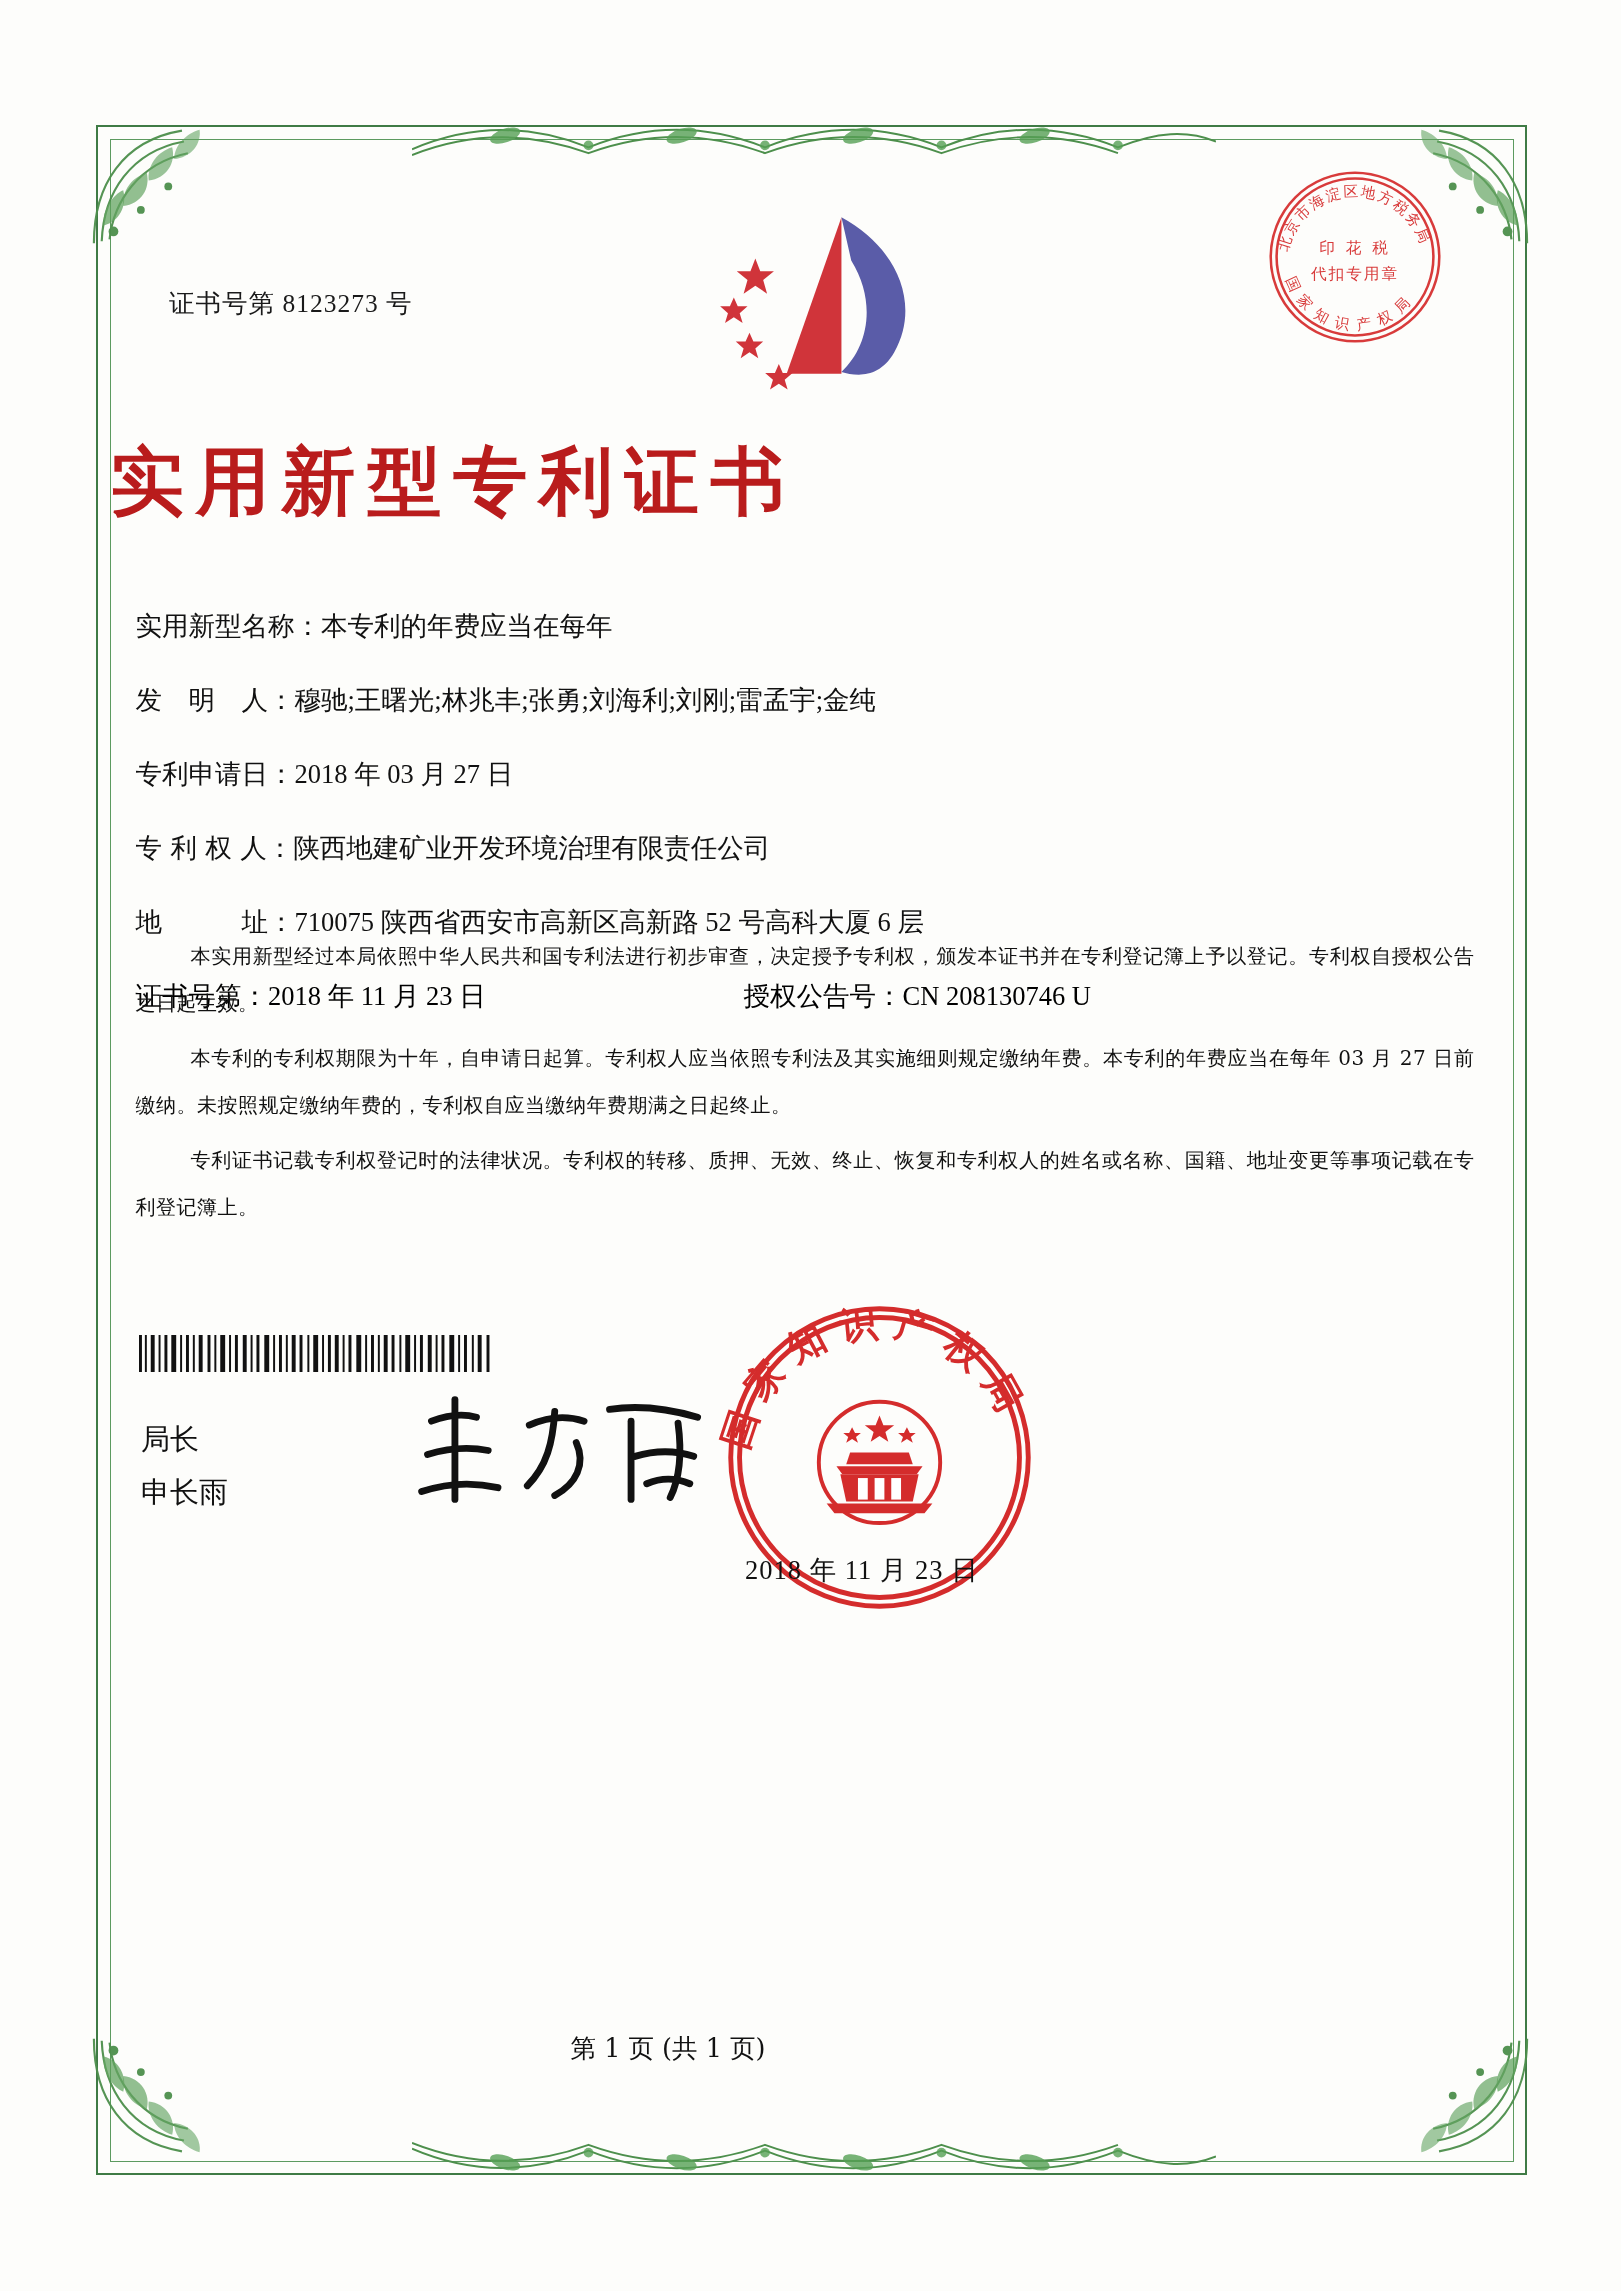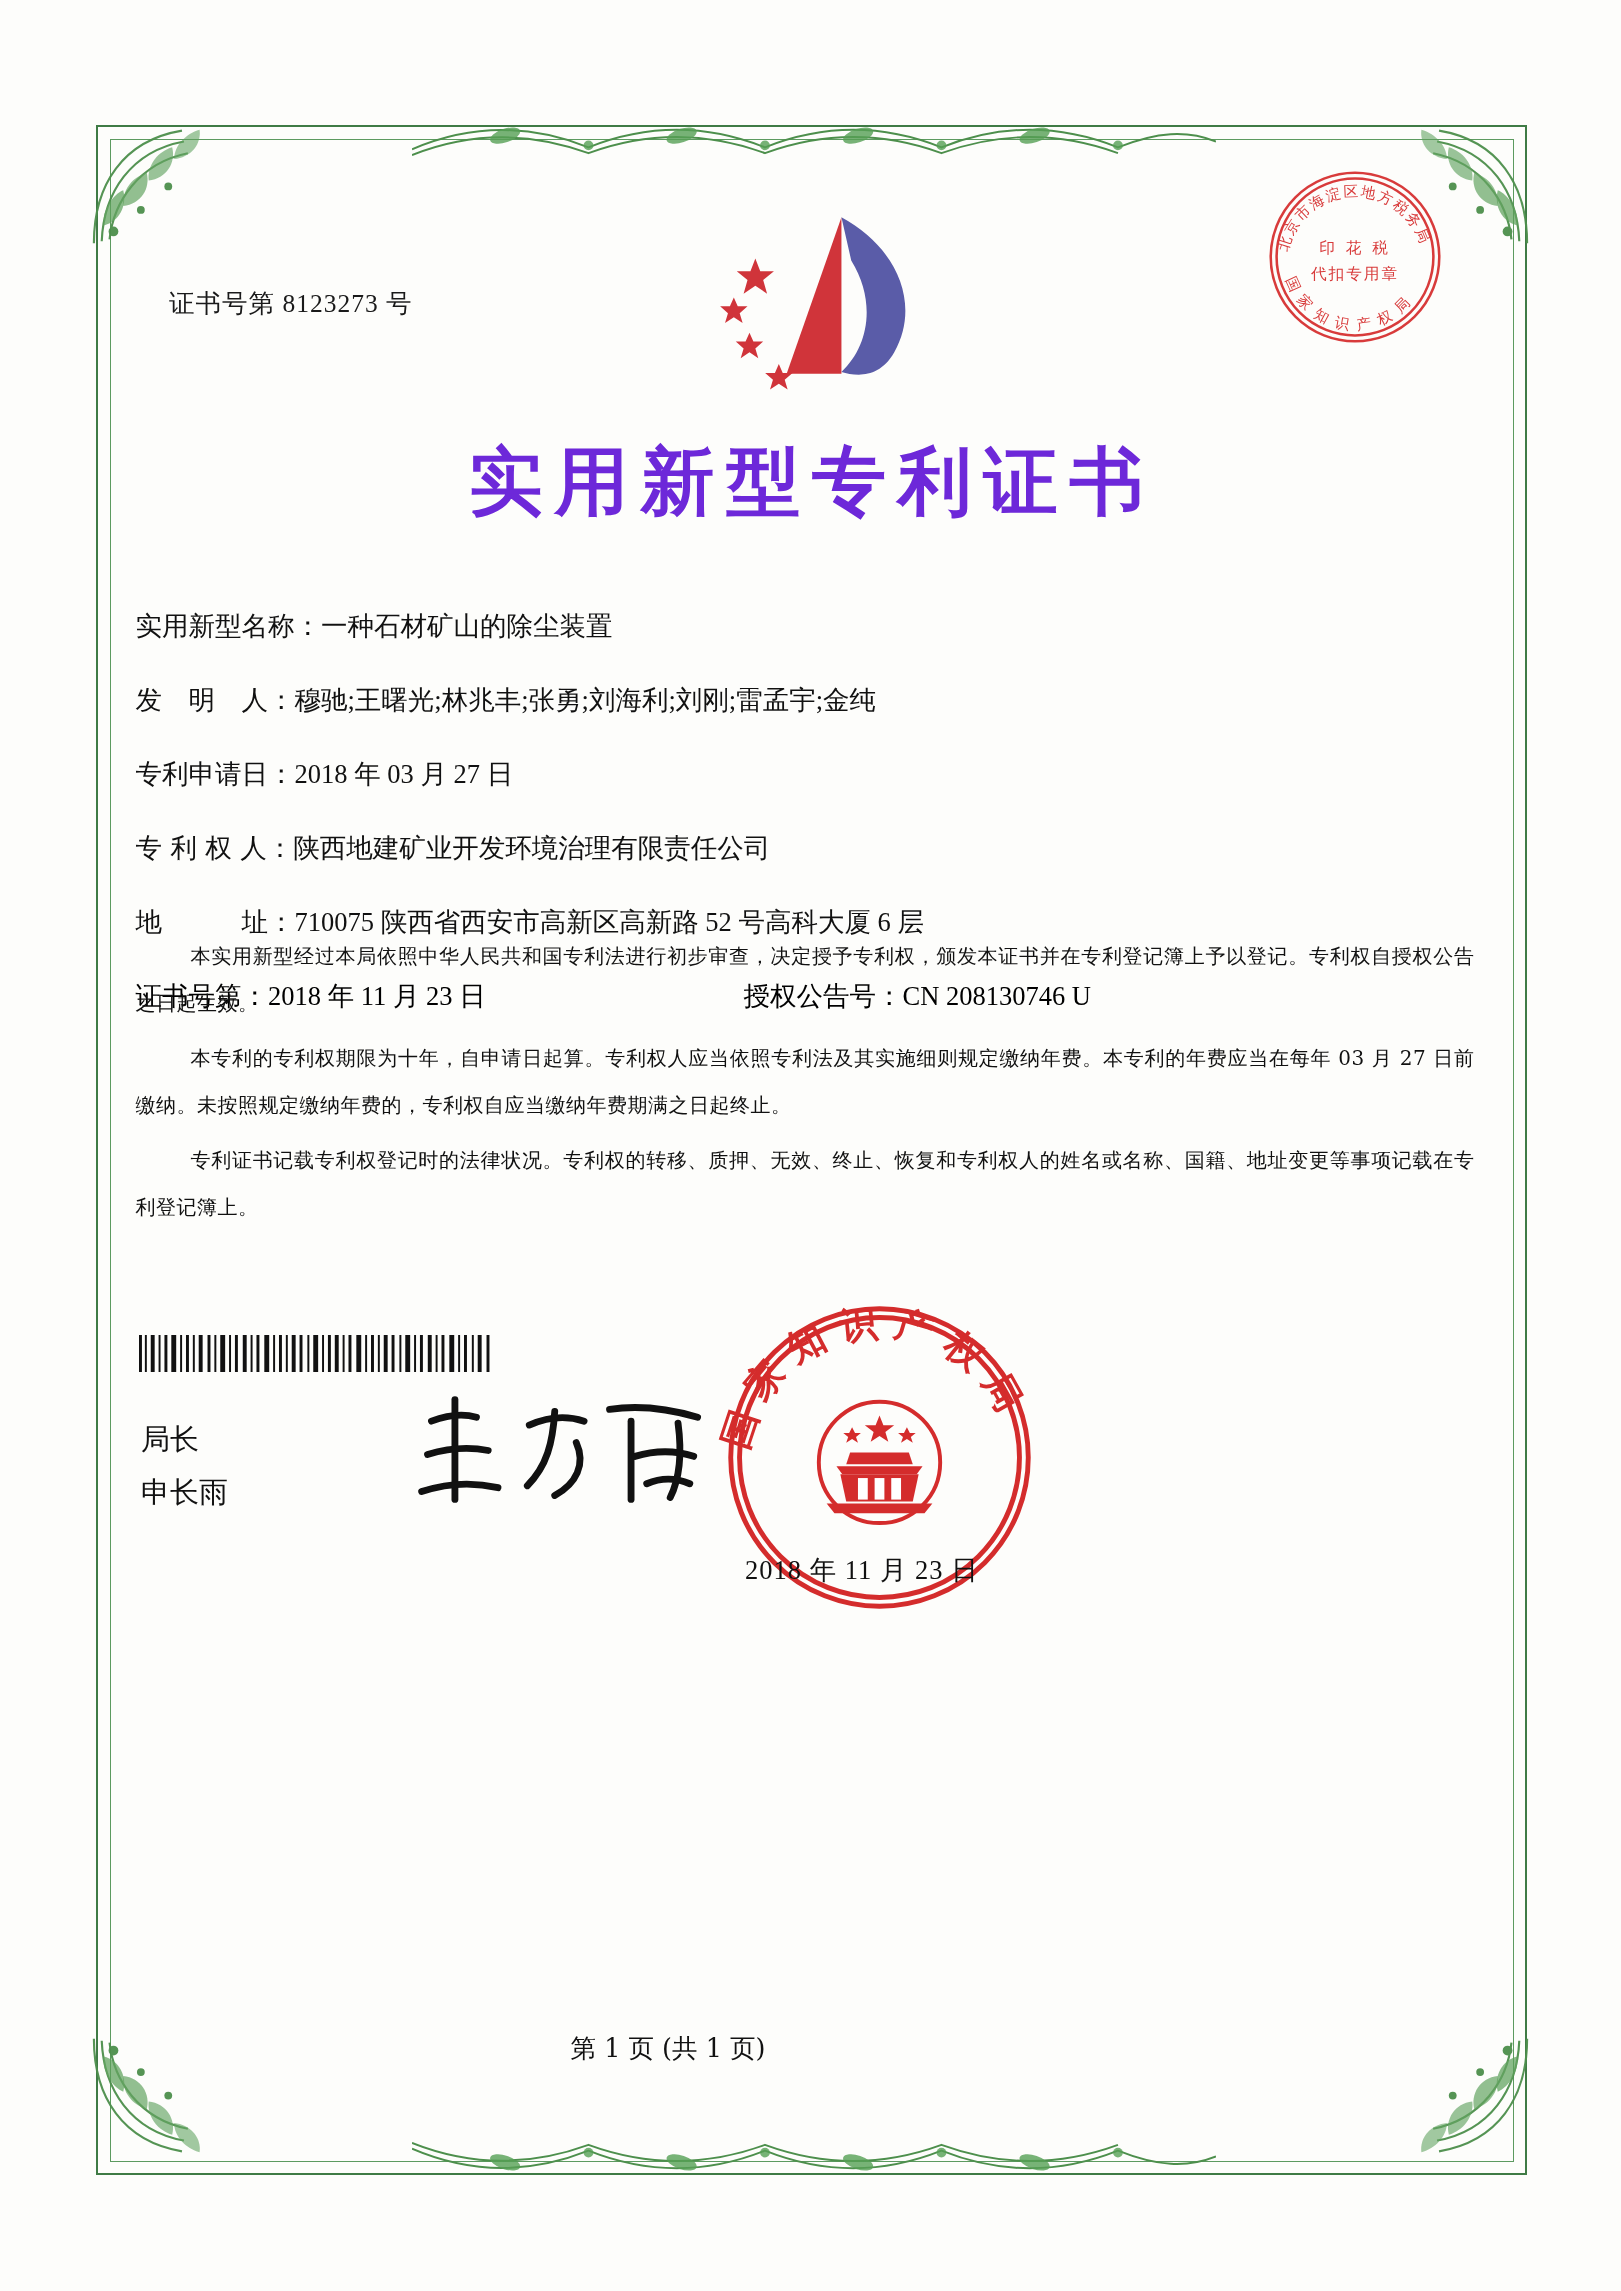--- a/index.html
+++ b/index.html
@@ -102,25 +102,25 @@
     top: 19.6px;
     width: 216px;
     height: 196px;
   }
   .tax-stamp svg { width: 100%; height: 100%; display:block; }
 
   .main-title {
     position: absolute;
     left: 0; top: 294px;
     width: 1404px;
-    text-align: center;
+    text-align: left;
     font-size: 74px;
     font-weight: bold;
     letter-spacing: 11.8px;
-    color: #6d28d9;
+    color: #b91c1c;
     font-family: "DejaVu Serif", serif;
   }
 
   .fields {
     position: absolute;
     left: 25.5px;
     top: 469px;
     width: 1353px;
   }
   .field-row {
@@ -379,21 +379,21 @@
         <text x="110" y="96" fill="#d83b3b" font-size="16" text-anchor="middle" font-family="DejaVu Serif, serif" letter-spacing="3">印 花 税</text>
         <text x="110" y="122" fill="#d83b3b" font-size="16" text-anchor="middle" font-family="DejaVu Serif, serif" letter-spacing="2">代扣专用章</text>
       </svg>
     </div>
 
     <div class="main-title">实用新型专利证书</div>
 
     <div class="fields">
 
       <div class="field-row">
-        <span class="f-label">实用新型名称：</span><span class="f-value">一种石材矿山的除尘装置</span>
+        <span class="f-label">实用新型名称：</span><span class="f-value">本专利的年费应当在每年</span>
       </div>
 
       <div class="field-row">
         <span class="f-label">发　明　人：</span><span class="f-value">穆驰;王曙光;林兆丰;张勇;刘海利;刘刚;雷孟宇;金纯</span>
       </div>
 
 
       <div class="field-row">
         <span class="f-label">专利申请日：</span><span class="f-value">2018 年 03 月 27 日</span>
       </div>

